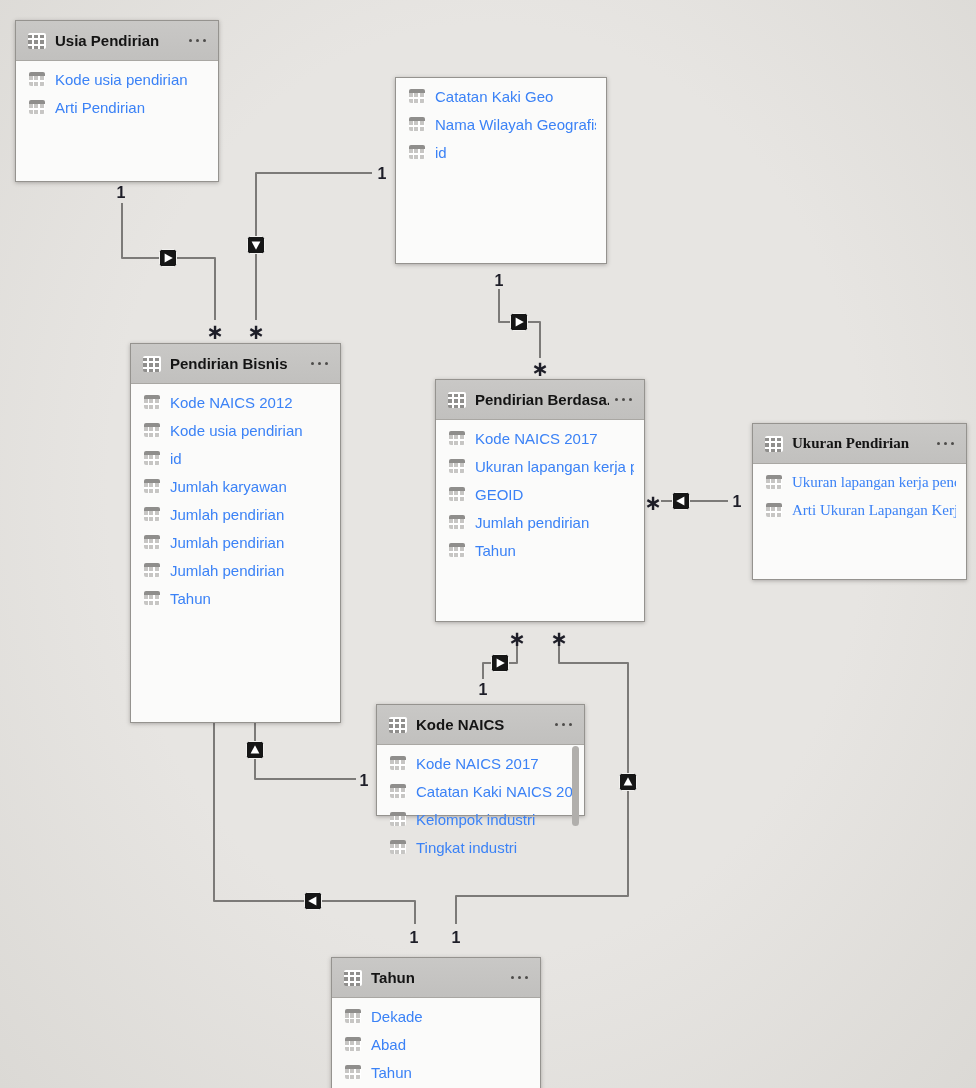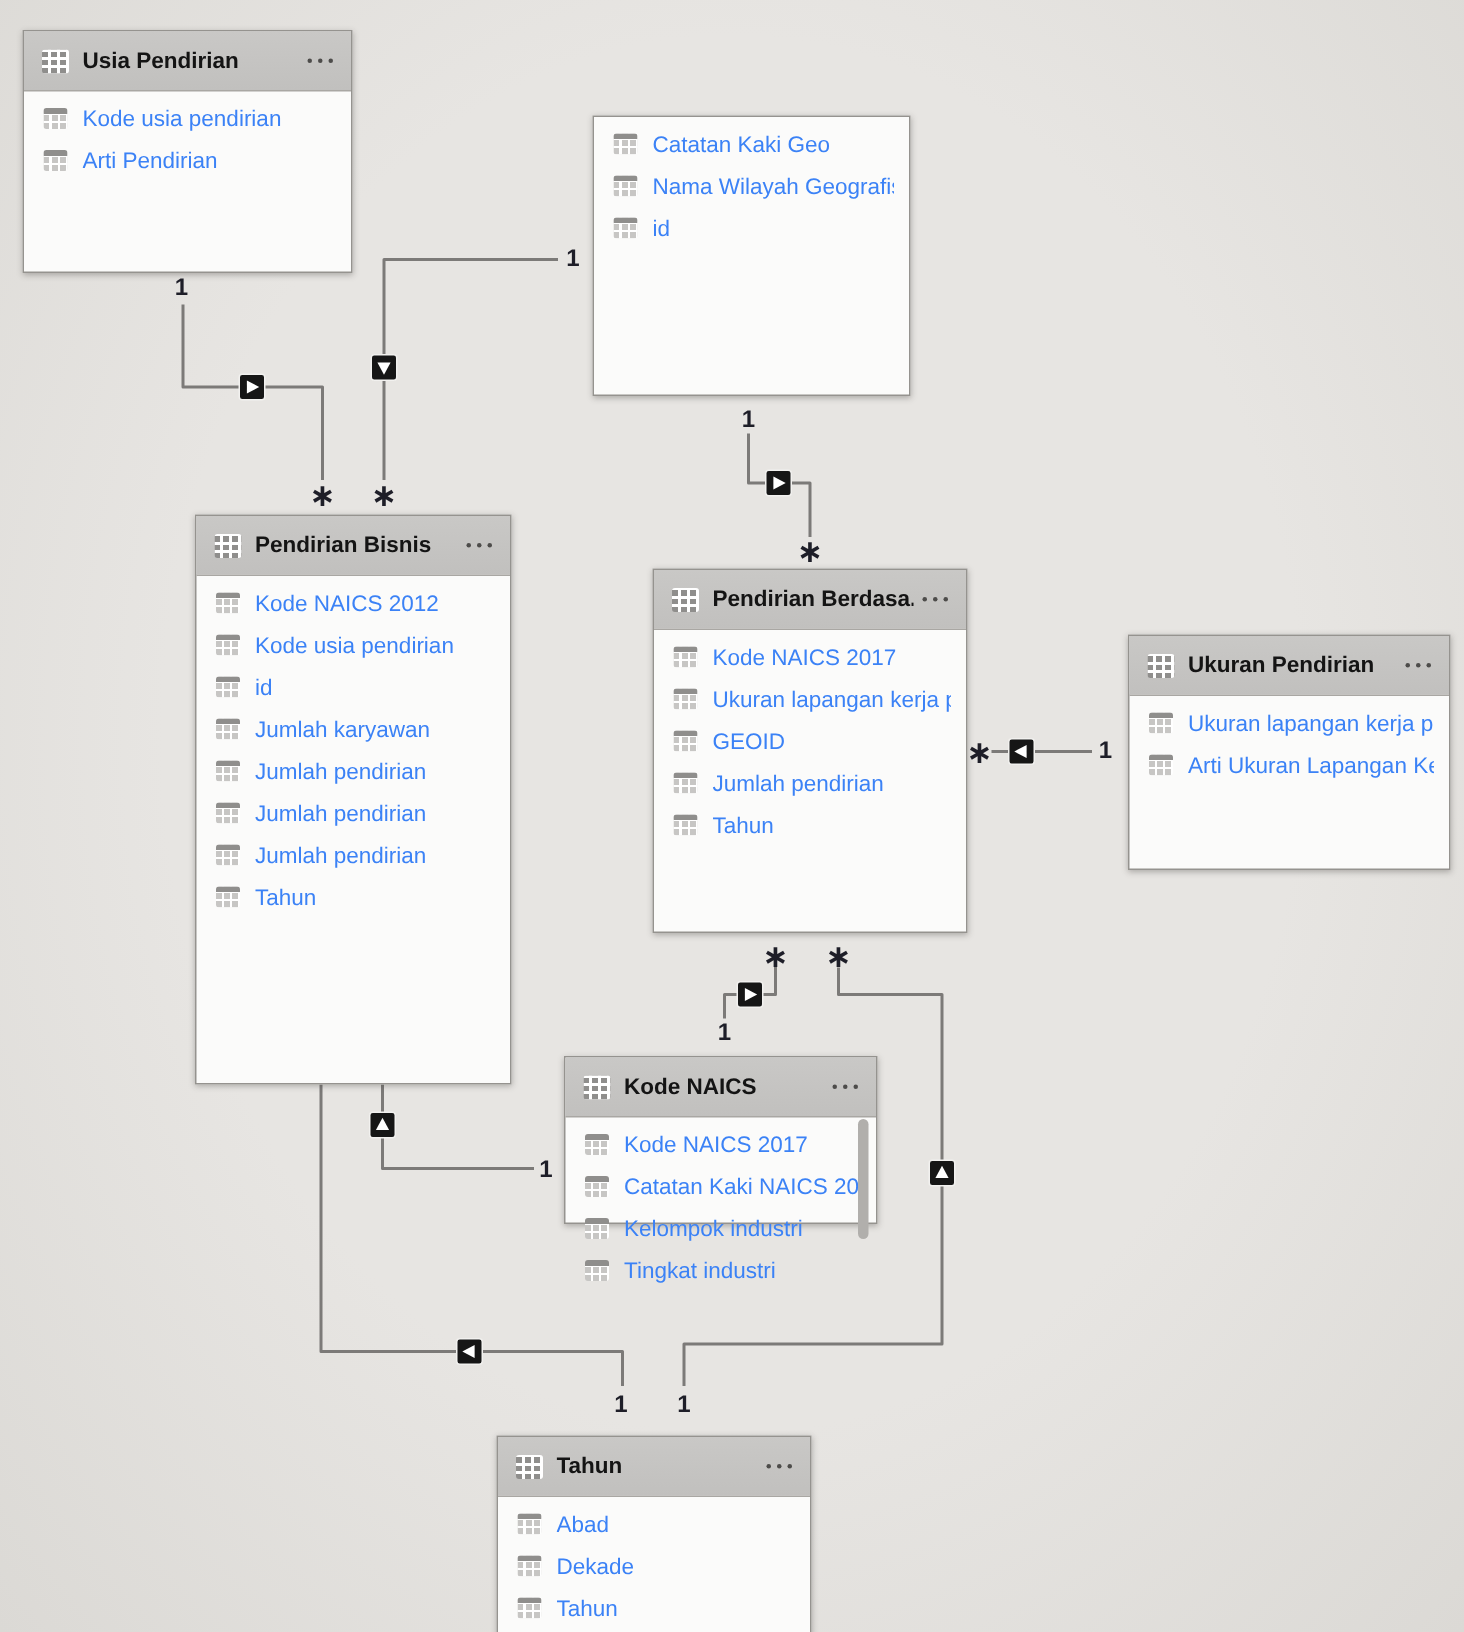--- a/index.html
+++ b/index.html
@@ -106,21 +106,21 @@
       <text x="255" y="712" text-anchor="middle" dominant-baseline="central" fill="#1e1e28" class="lbl-many">∗</text>
       <text x="364" y="780" text-anchor="middle" dominant-baseline="central" fill="#1e1e28" class="lbl-one">1</text>
       <path d="M214 719 L214 901 L415 901 L415 924" fill="none" stroke="#7c7a78" stroke-width="2" stroke-linejoin="round" class="relpath"></path>
       <g transform="translate(313,901) rotate(180)">
         <rect x="-8.5" y="-8.5" width="17" height="17" rx="2" fill="#161616" stroke="#f2f1ef" stroke-width="1"></rect>
         <path d="M -3.4 -4.4 L 4.8 0 L -3.4 4.4 Z" fill="#ffffff"></path>
       </g>
       <text x="214" y="712" text-anchor="middle" dominant-baseline="central" fill="#1e1e28" class="lbl-many">∗</text>
       <text x="414" y="937" text-anchor="middle" dominant-baseline="central" fill="#1e1e28" class="lbl-one">1</text>
     </svg>
-    <div class="table-card" style="left: 15px; top: 20px; width: 220px; height: 162px;">
+    <div class="table-card" style="left: 15px; top: 20px; width: 204px; height: 162px;">
       <div class="table-header">
         <span class="hdr-icon"></span>
         <span class="table-title">Usia Pendirian</span>
         <span class="dots">
           <i></i>
           <i></i>
           <i></i>
         </span>
       </div>
       <div class="table-body">
@@ -221,21 +221,21 @@
         <div class="field-row">
           <span class="field-icon"></span>
           <span class="field-label">Jumlah pendirian</span>
         </div>
         <div class="field-row">
           <span class="field-icon"></span>
           <span class="field-label">Tahun</span>
         </div>
       </div>
     </div>
-    <div class="table-card" style="left: 752px; top: 423px; width: 215px; height: 157px;">
+    <div class="table-card" style="left: 752px; top: 423px; width: 215px; height: 157px; font-family: Liberation Serif, serif;">
       <div class="table-header">
         <span class="hdr-icon"></span>
         <span class="table-title">Ukuran Pendirian</span>
         <span class="dots">
           <i></i>
           <i></i>
           <i></i>
         </span>
       </div>
       <div class="table-body">
@@ -285,25 +285,25 @@
         <span class="table-title">Tahun</span>
         <span class="dots">
           <i></i>
           <i></i>
           <i></i>
         </span>
       </div>
       <div class="table-body">
         <div class="field-row">
           <span class="field-icon"></span>
+          <span class="field-label">Dekade</span>
+        </div>
+        <div class="field-row">
+          <span class="field-icon"></span>
           <span class="field-label">Abad</span>
-        </div>
-        <div class="field-row">
-          <span class="field-icon"></span>
-          <span class="field-label">Dekade</span>
         </div>
         <div class="field-row">
           <span class="field-icon"></span>
           <span class="field-label">Tahun</span>
         </div>
       </div>
     </div>
   </div>
 
 </body></html>

